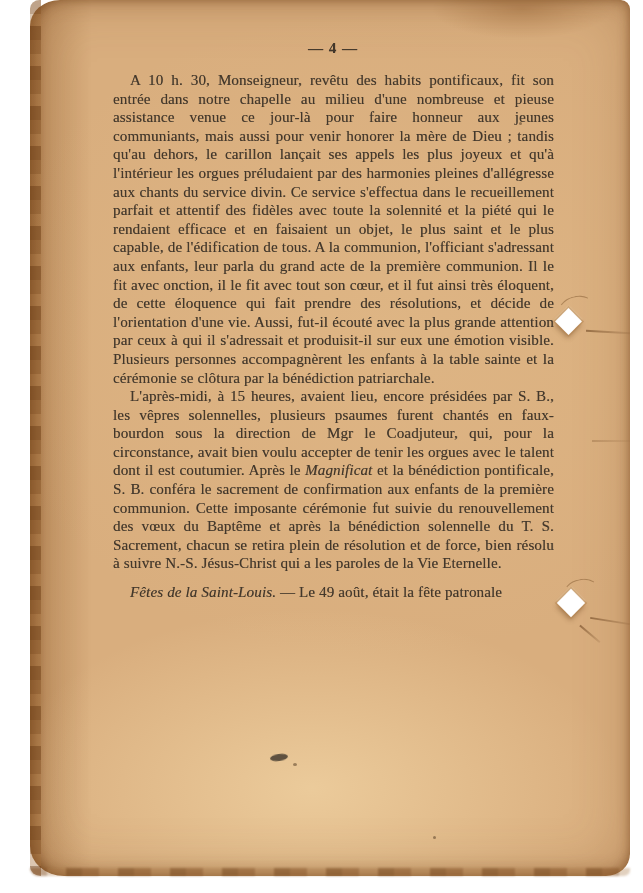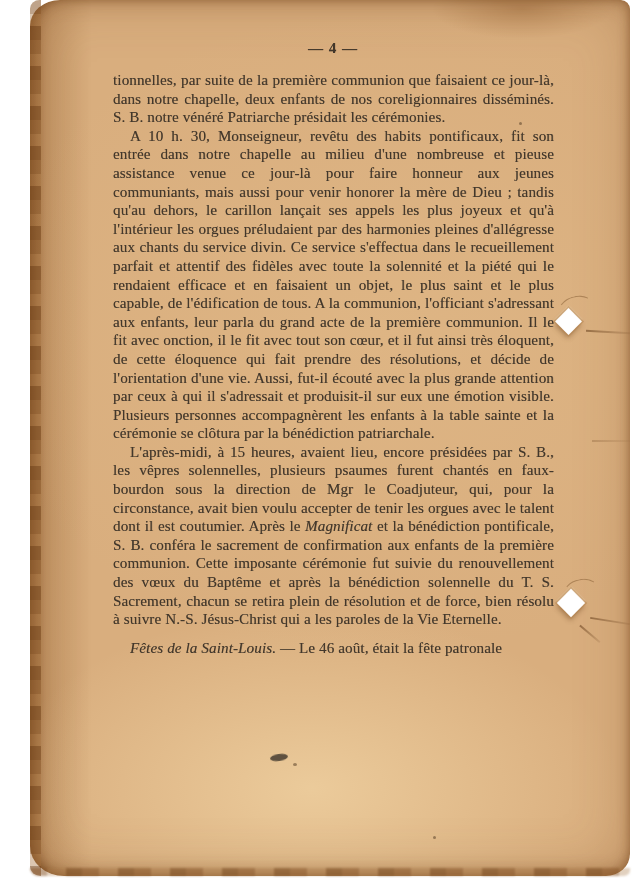--- a/index.html
+++ b/index.html
@@ -148,24 +148,23 @@
 
 <div class="scan-wrap">
   <div class="page">
 
     <div class="page-left-edge"></div>
     <div class="page-bottom-edge"></div>
 
     <div class="page-number">— 4 —</div>
 
     <div class="body-text">
-      <p>tionnelles, par suite de la première communion que faisaient ce jour-là, dans notre chapelle, deux enfants de nos coreligionnaires disséminés. S. B. notre vénéré Patriarche présidait les cérémonies.</p>
       <p class="indent">A 10 h. 30, Monseigneur, revêtu des habits pontificaux, fit son entrée dans notre chapelle au milieu d'une nombreuse et pieuse assistance venue ce jour-là pour faire honneur aux jeunes communiants, mais aussi pour venir honorer la mère de Dieu ; tandis qu'au dehors, le carillon lançait ses appels les plus joyeux et qu'à l'intérieur les orgues préludaient par des harmonies pleines d'allégresse aux chants du service divin. Ce service s'effectua dans le recueillement parfait et attentif des fidèles avec toute la solennité et la piété qui le rendaient efficace et en faisaient un objet, le plus saint et le plus capable, de l'édification de tous. A la communion, l'officiant s'adressant aux enfants, leur parla du grand acte de la première communion. Il le fit avec onction, il le fit avec tout son cœur, et il fut ainsi très éloquent, de cette éloquence qui fait prendre des résolutions, et décide de l'orientation d'une vie. Aussi, fut-il écouté avec la plus grande attention par ceux à qui il s'adressait et produisit-il sur eux une émotion visible. Plusieurs personnes accompagnèrent les enfants à la table sainte et la cérémonie se clôtura par la bénédiction patriarchale.</p>
       <p class="indent"><span>L'après-midi, à 15 heures, avaient lieu, encore présidées par S. B., les vêpres solennelles, plusieurs psaumes furent chantés en faux-bourdon sous la direction de Mgr le Coadjuteur, qui, pour la circonstance, avait bien voulu accepter de tenir les orgues avec le talent dont il est coutumier. Après le </span><i>Magnificat</i><span> et la bénédiction pontificale, S. B. conféra le sacrement de confirmation aux enfants de la première communion. Cette imposante cérémonie fut suivie du renouvellement des vœux du Baptême et après la bénédiction solennelle du T. S. Sacrement, chacun se retira plein de résolution et de force, bien résolu à suivre N.-S. Jésus-Christ qui a les paroles de la Vie Eternelle.</span></p>
-      <p class="indent section"><i>Fêtes de la Saint-Louis.</i><span> — Le 46 août, était la fête patronale</span></p>
+      <p class="indent section"><i>Fêtes de la Saint-Louis.</i><span> — Le 49 août, était la fête patronale</span></p>
     </div>
 
     <div class="hole hole-top"></div>
     <div class="crease crease-top"></div>
     <div class="tear tear-top"></div>
 
     <div class="tear tear-mid"></div>
 
     <div class="hole hole-bottom"></div>
     <div class="crease crease-bottom"></div>

